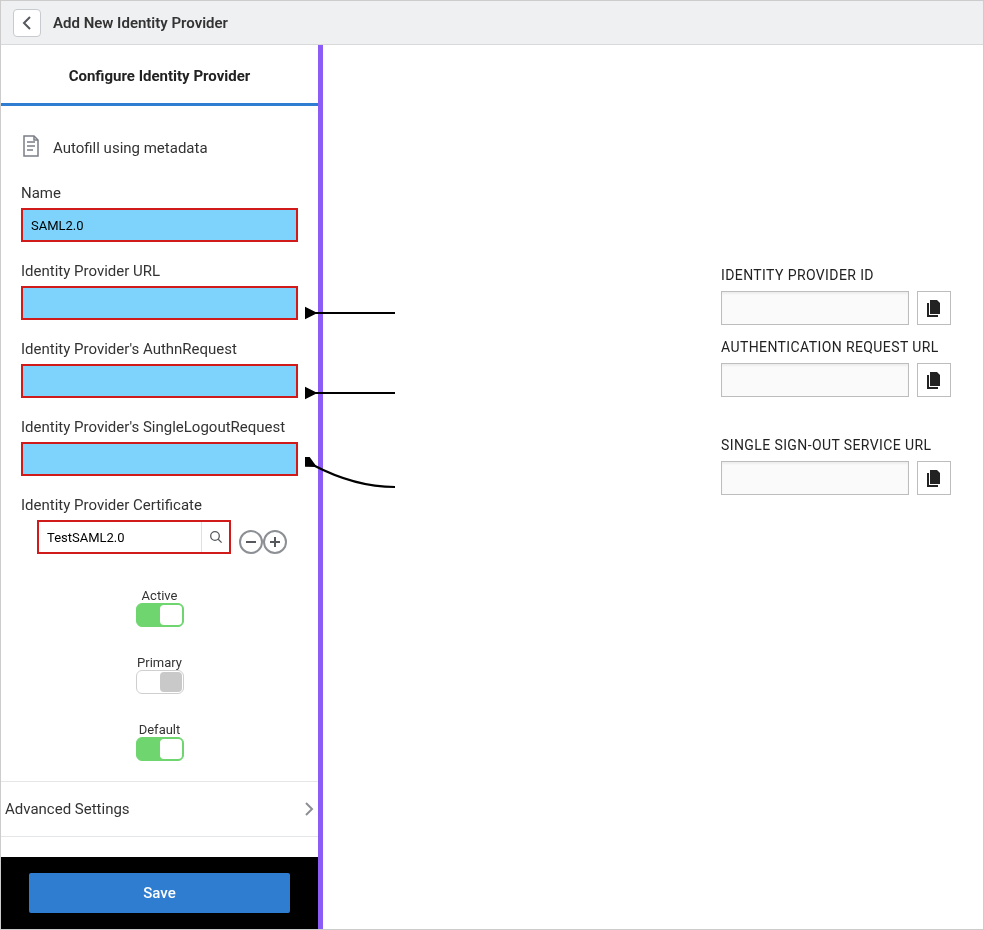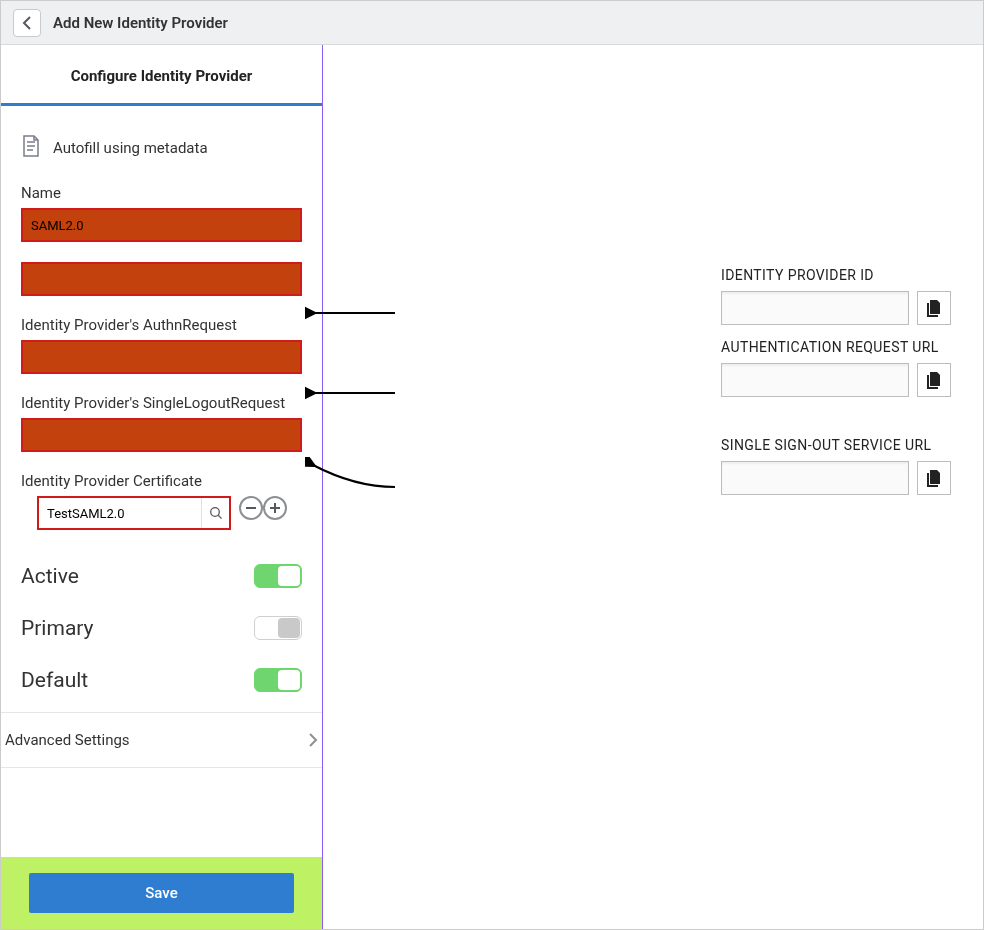--- a/index.html
+++ b/index.html
@@ -6,60 +6,60 @@
   body { width: 984px; height: 930px; background: #fff; border: 1px solid #ccc; overflow: hidden; }
 
   
   .titlebar { height: 44px; background: #eef0f2; border-bottom: 1px solid #d7d9db; display: flex; align-items: center; padding: 9px 12px; gap: 12px; }
   .back-btn { width: 28px; height: 28px; border: 1px solid #c7cace; border-radius: 4px; background: #fff; display: flex; align-items: center; justify-content: center; cursor: pointer; }
   .back-btn svg { width: 10px; height: 14px; }
   .titlebar h1 { font-size: 15px; font-weight: 600; color: #333; }
 
   
   .split { display: flex; height: calc(100% - 44px); }
-  .panel-left { width: 322px; border-right: 1px solid #8b5cf6; display: flex; flex-direction: column; }
+  .panel-left { width: 322px; border-right: 5px solid #8b5cf6; display: flex; flex-direction: column; }
   .panel-right { flex: 1; padding: 0 24px; position: relative; }
 
   
   .tab { text-align: center; font-weight: 700; font-size: 15px; color: #222; padding: 22px 0 18px; border-bottom: 3px solid #2f7dd1; }
 
   .scroll { flex: 1; overflow-y: auto; }
 
   
   .meta-row { display: flex; align-items: center; gap: 10px; padding: 28px 20px 22px; font-size: 15px; color: #333; }
   .meta-row .doc-icon { color: #7a7f86; }
 
   
   .group { padding: 0 20px 20px; }
   .group label { display: block; font-size: 15px; color: #333; margin-bottom: 6px; }
-  .hl-input { width: 100%; height: 34px; border: 2px solid #d11a1a; background: #c2410c; font-size: 13px; padding: 0 8px; }
-
-  
-  .cert-row { display: flex; align-items: flex-start; gap: 0; padding-left: 16px; }
+  .hl-input { width: 100%; height: 34px; border: 2px solid #d11a1a; background: #7dd3fc; font-size: 13px; padding: 0 8px; }
+
+  
+  .cert-row { display: flex; align-items: flex-end; gap: 0; padding-left: 16px; }
   .cert-field { position: relative; width: 194px; height: 34px; border: 2px solid #d11a1a; }
   .cert-field input { border: none; width: calc(100% - 28px); height: 100%; font-size: 13px; padding: 0 8px; }
   .cert-field .search-btn { position: absolute; right: 0; top: 0; width: 28px; height: 100%; border-left: 1px solid #e0e0e0; display: flex; align-items: center; justify-content: center; cursor: pointer; }
   .round-btn { width: 24px; height: 24px; border: 2px solid #8c9094; border-radius: 50%; display: flex; align-items: center; justify-content: center; font-size: 18px; line-height: 1; color: #55595e; cursor: pointer; }
   .round-btn.first { margin-left: 8px; }
 
   
-  .toggle-row { display: flex; justify-content: space-between; align-items: center; padding: 14px 20px; font-size: 21px; color: #333; }
+  .toggle-row { display: flex; justify-content: space-between; align-items: center; padding: 14px 20px; font-size: 13px; color: #333; flex-direction: column; }
   .switch { width: 48px; height: 24px; border-radius: 6px; border: 1px solid #cfcfcf; background: #fff; position: relative; cursor: pointer; }
   .switch .knob { position: absolute; width: 22px; height: 20px; top: 1px; background: #ccc; border-radius: 4px; }
   .switch.on { background: #6fd66f; border-color: #6fd66f; }
   .switch.on .knob { right: 1px; background: #fff; }
   .switch.off .knob { right: 1px; background: #c9c9c9; }
   .switch.off { background: #fff; }
 
   
   .adv { border-top: 1px solid #e4e6e8; border-bottom: 1px solid #e4e6e8; padding: 18px 4px; display: flex; justify-content: space-between; align-items: center; font-size: 15px; color: #333; cursor: pointer; margin-top: 6px; }
   .adv svg { width: 10px; height: 16px; color: #8c9094; }
 
   
-  .footer { background: #bef264; padding: 16px 28px; }
+  .footer { background: #000000; padding: 16px 28px; }
   .save-btn { width: 100%; height: 40px; background: #2f7dd1; color: #fff; border: none; font-size: 15px; font-weight: 500; cursor: pointer; border-radius: 2px; }
 
   
   .src { position: absolute; left: 398px; right: 32px; }
   .src-label { font-size: 14px; letter-spacing: .4px; color: #222; margin-bottom: 8px; }
   .src-field { display: flex; gap: 8px; align-items: center; }
   .src-input { flex: 1; height: 34px; border: 1px solid #bdbdbd; box-shadow: inset 0 2px 2px rgba(0,0,0,.05); background: #fafafa; }
   .copy-btn { width: 34px; height: 34px; border: 1px solid #bdbdbd; display: flex; align-items: center; justify-content: center; cursor: pointer; background: #fff; }
   .copy-btn svg { width: 16px; height: 18px; color: #222; }
 
@@ -95,20 +95,21 @@
         </span>
         <span>Autofill using metadata</span>
       </div>
 
       <div class="group">
         <label>Name</label>
         <input class="hl-input" value="SAML2.0" style="">
       </div>
 
       <div class="group">
+        <label>Identity Provider URL</label>
         <input class="hl-input" value="" style="">
       </div>
 
       <div class="group">
         <label>Identity Provider's AuthnRequest</label>
         <input class="hl-input" value="" style="">
       </div>
 
       <div class="group">
         <label>Identity Provider's SingleLogoutRequest</label>

